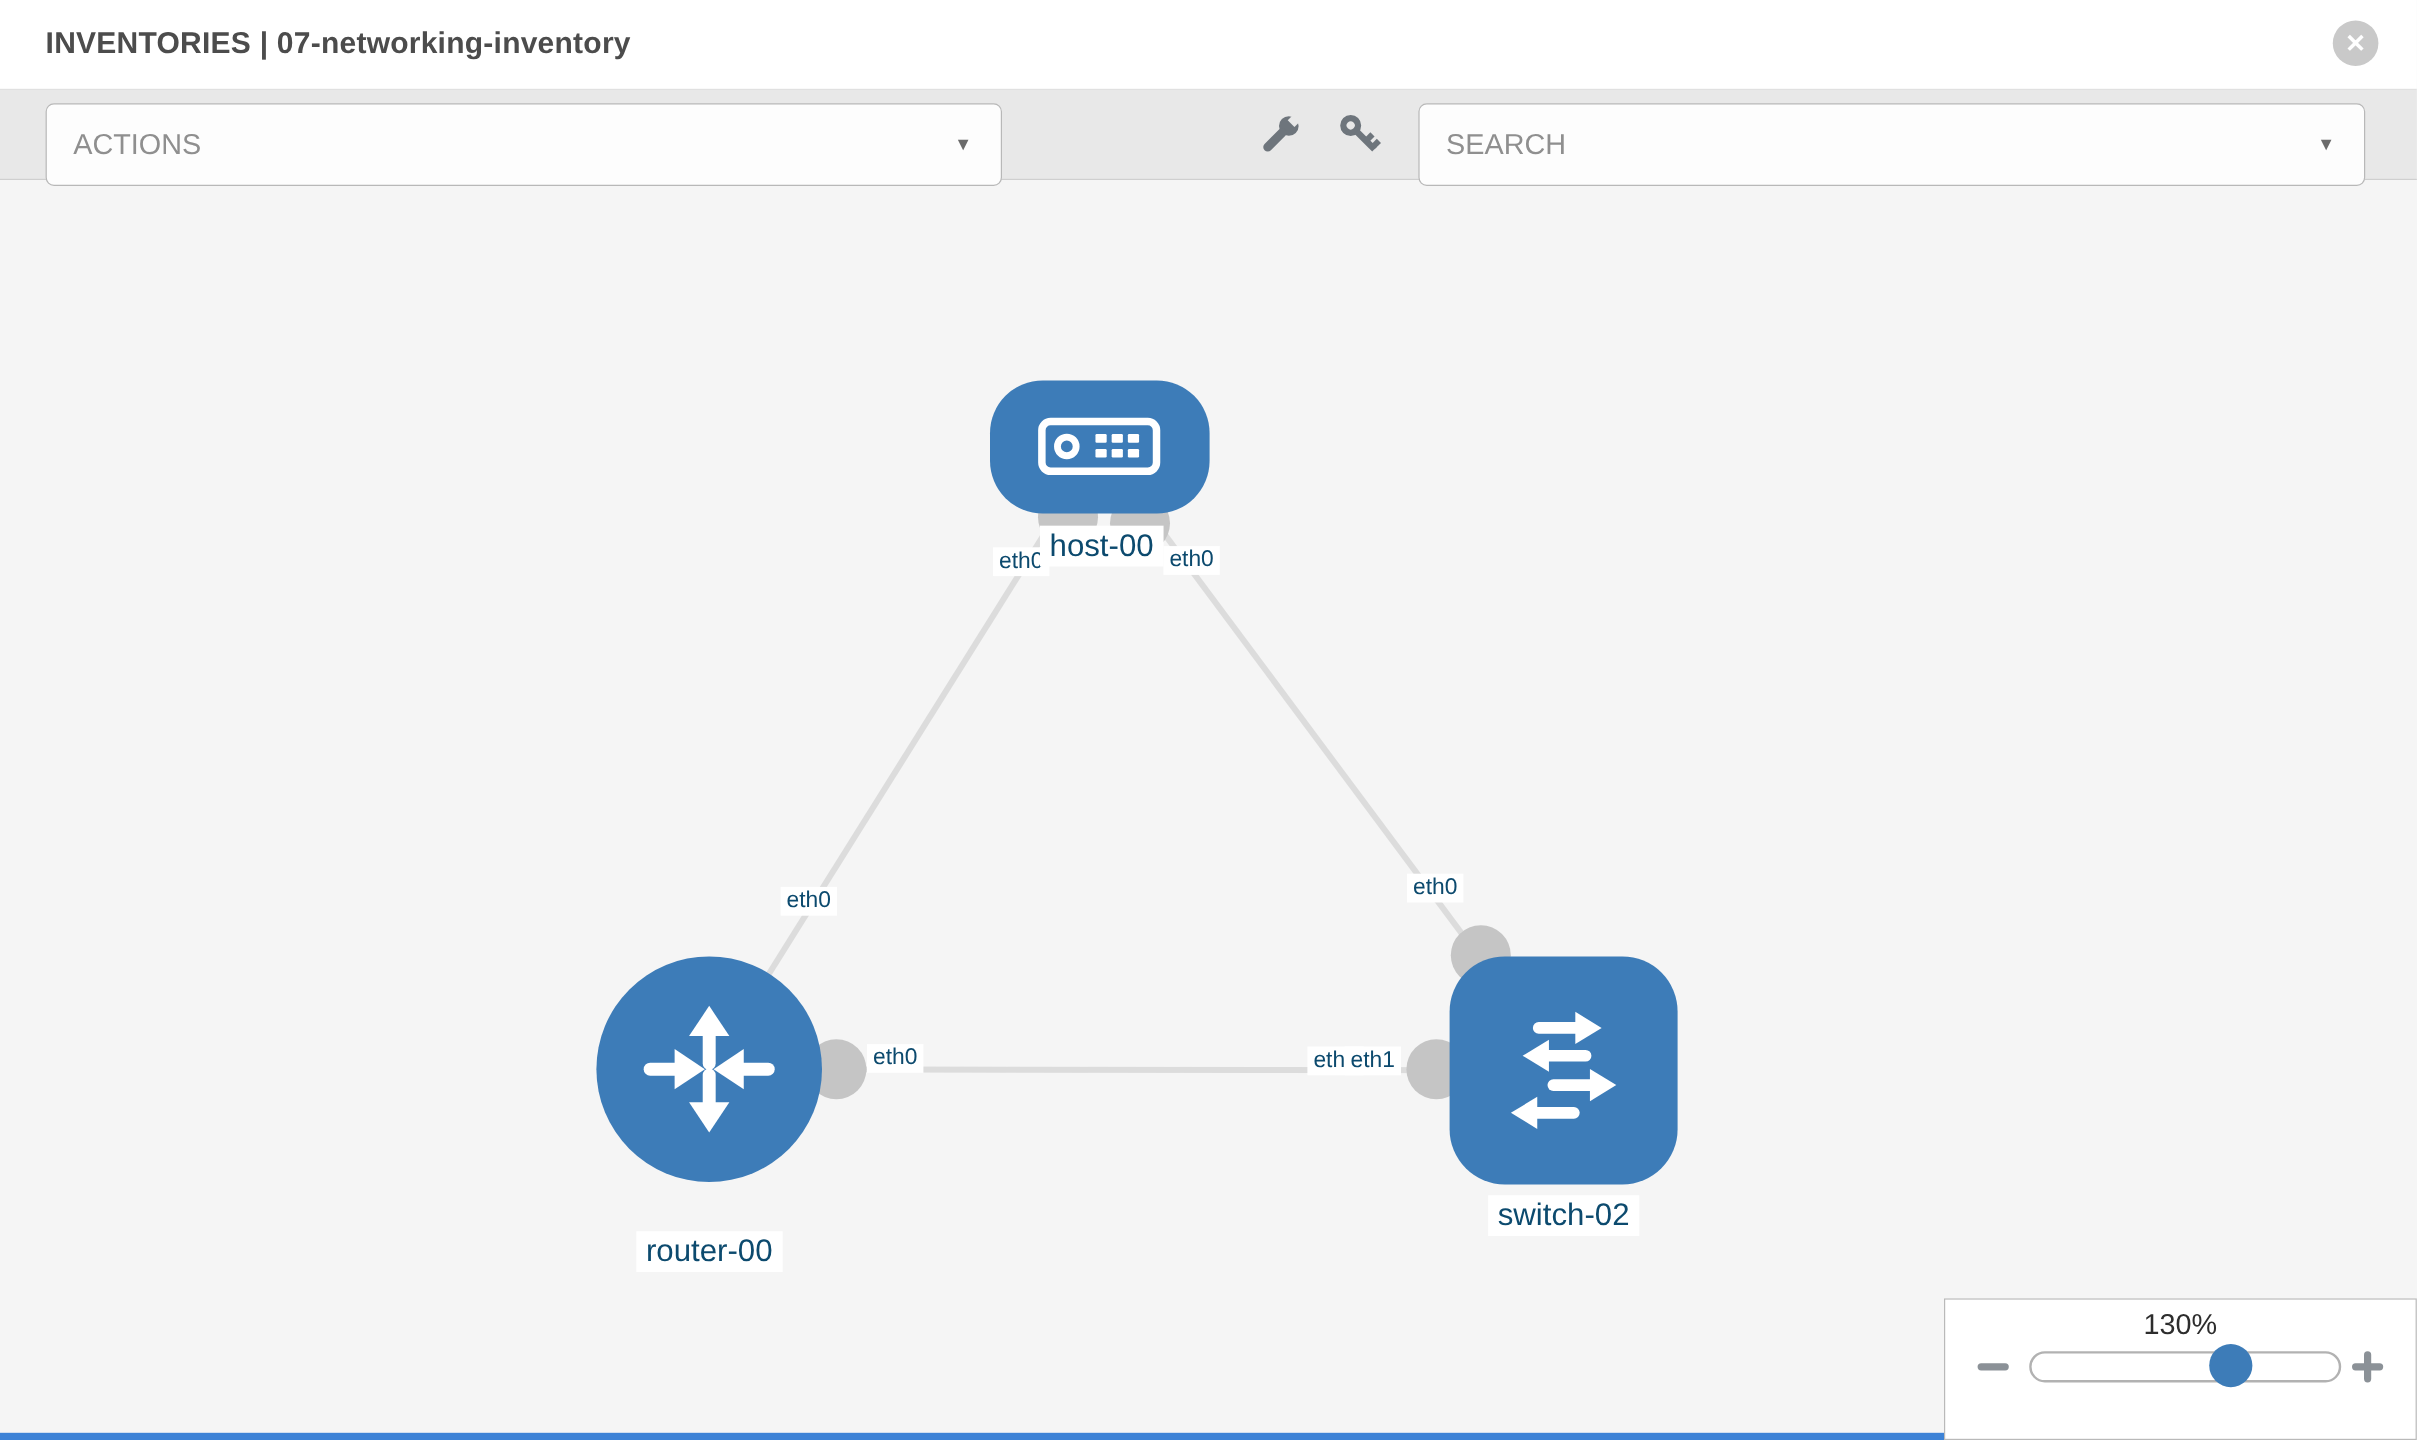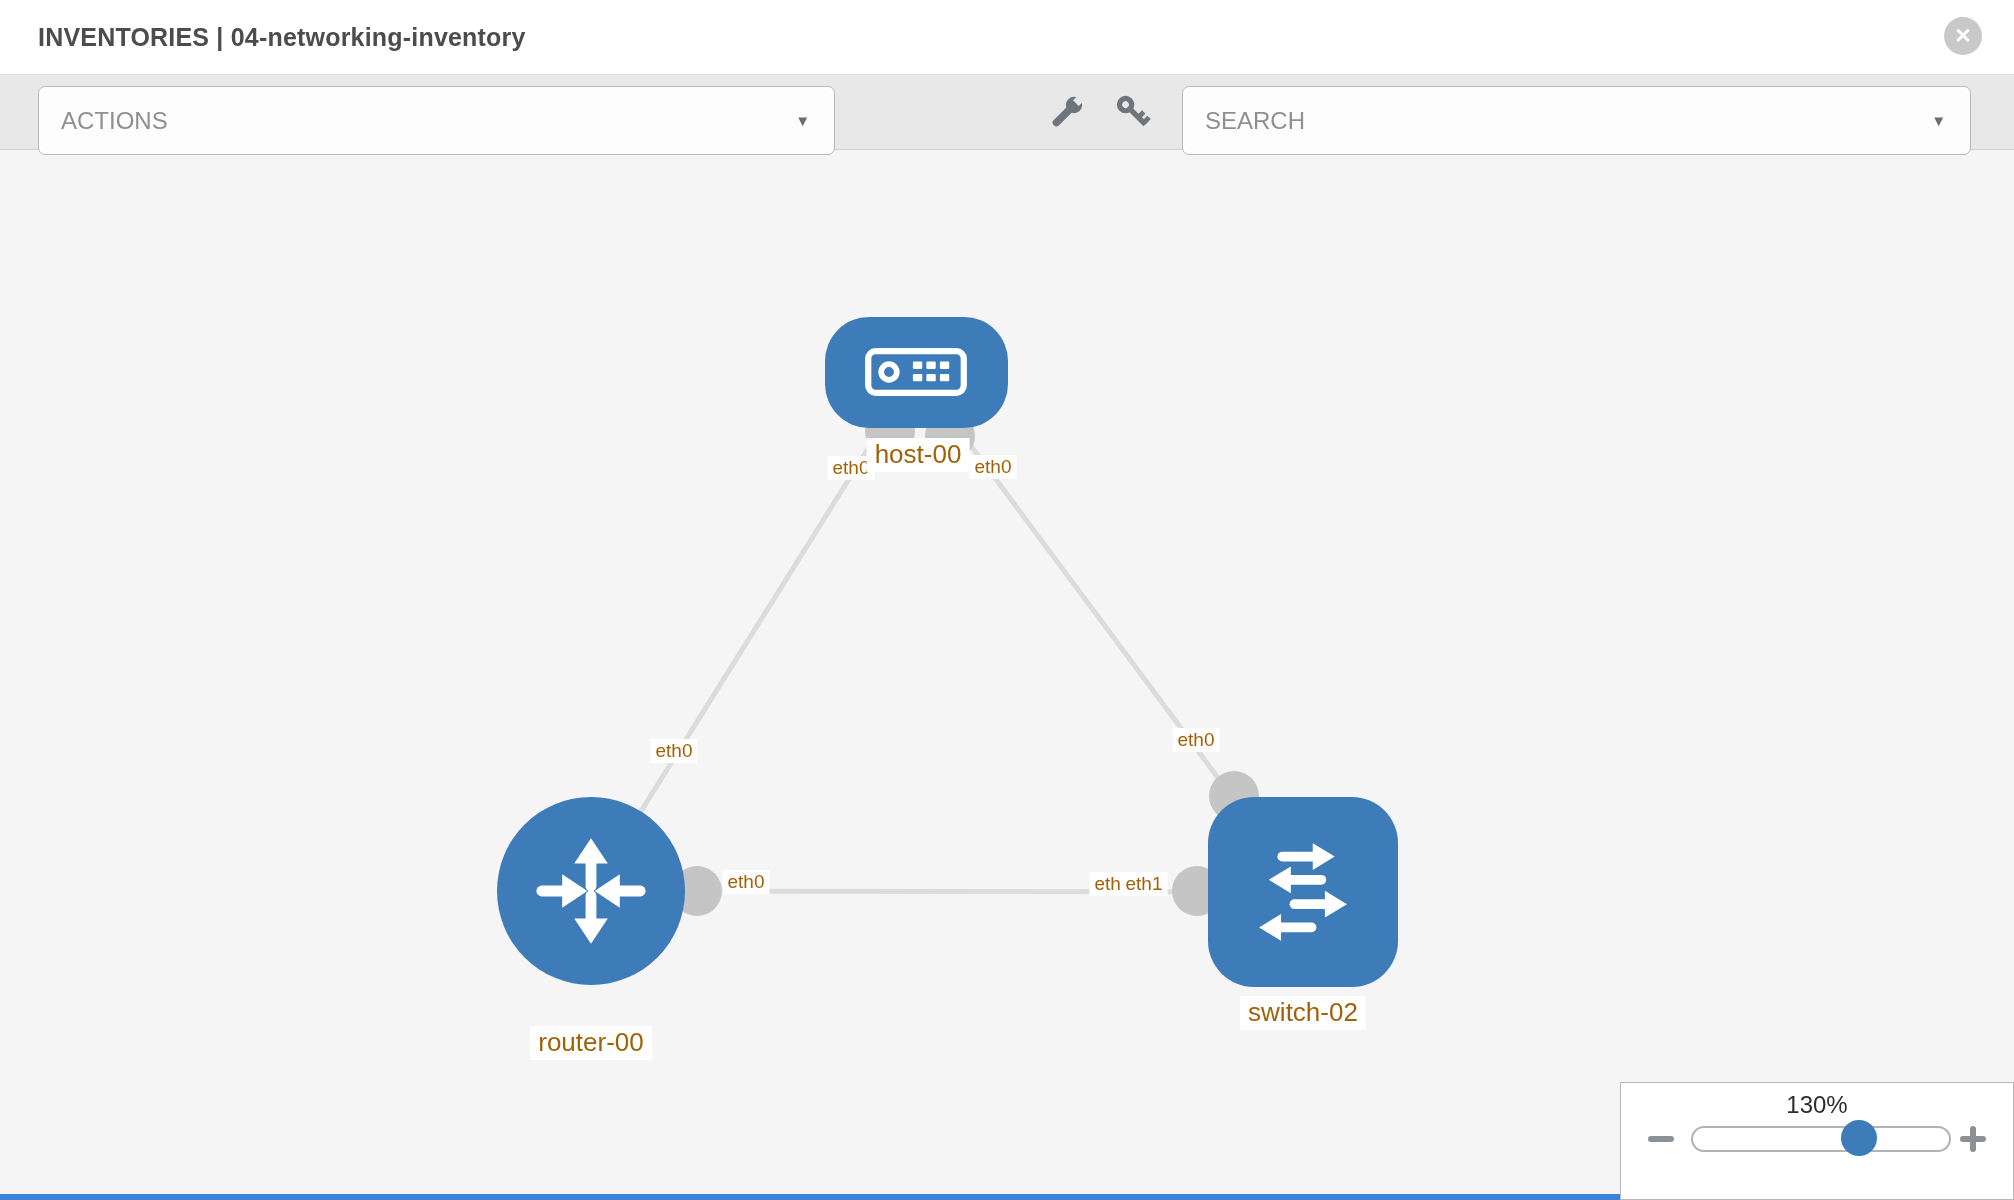--- a/index.html
+++ b/index.html
@@ -38,21 +38,21 @@
   .tool-icon{position:absolute;top:16px;width:42px;height:42px;cursor:pointer;}
   .tool-icon svg{width:100%;height:100%;}
   .tool-icon.wrench{left:1046px;}
   .tool-icon.key{left:1112px;}
   
   .stage{position:absolute;left:0;top:0;width:2014px;height:1200px;z-index:1;}
   .stage svg.wires{position:absolute;left:0;top:0;}
   .node{position:absolute;display:flex;align-items:center;justify-content:center;cursor:pointer;}
   .node svg{display:block;}
   .tlabel{
-    position:absolute;transform:translate(-50%,-50%);background:#ffffff;color:#a16207;
+    position:absolute;transform:translate(-50%,-50%);background:#ffffff;color:#0c4a6e;
     white-space:nowrap;line-height:1.15;
   }
   .tlabel.node-label{font-size:26px;padding:2px 8px;text-align:right;}
   .tlabel.iface-label{font-size:19px;padding:1px 5px;}
   
   .zoom-panel{
     position:absolute;left:1620px;top:1082px;width:394px;height:118px;background:#ffffff;
     border:1px solid #b9b9b9;box-sizing:border-box;z-index:50;
   }
   .zoom-level{position:absolute;left:0;top:8px;width:100%;text-align:center;font-size:24px;color:#2d2d2d;}
@@ -137,21 +137,21 @@
     <div class="tlabel iface-label" style="left: 1196px; top: 740px;">eth0</div>
     <div class="tlabel iface-label" style="left: 746px; top: 882px;">eth0</div>
     <div class="tlabel iface-label" style="left: 1113px; top: 884px;">eth0</div>
     <div class="tlabel iface-label" style="left: 1144px; top: 884px;">eth1</div>
     <div class="tlabel node-label" style="left: 918px; top: 455px;">host-00</div>
     <div class="tlabel node-label" style="left: 591px; top: 1013px; margin-top: 30px;">router-00</div>
     <div class="tlabel node-label" style="left: 1303px; top: 1013px;">switch-02</div>
   </div>
 
 <div class="header">
-  <div class="page-title">INVENTORIES | 04-networking-inventory</div>
+  <div class="page-title">INVENTORIES | 07-networking-inventory</div>
   <div class="close-btn">
     <span>✕</span>
   </div>
 </div>
 
 <div class="toolbar">
   <div class="select actions">
     <span>ACTIONS</span>
     <span class="caret">▼</span>
   </div>

